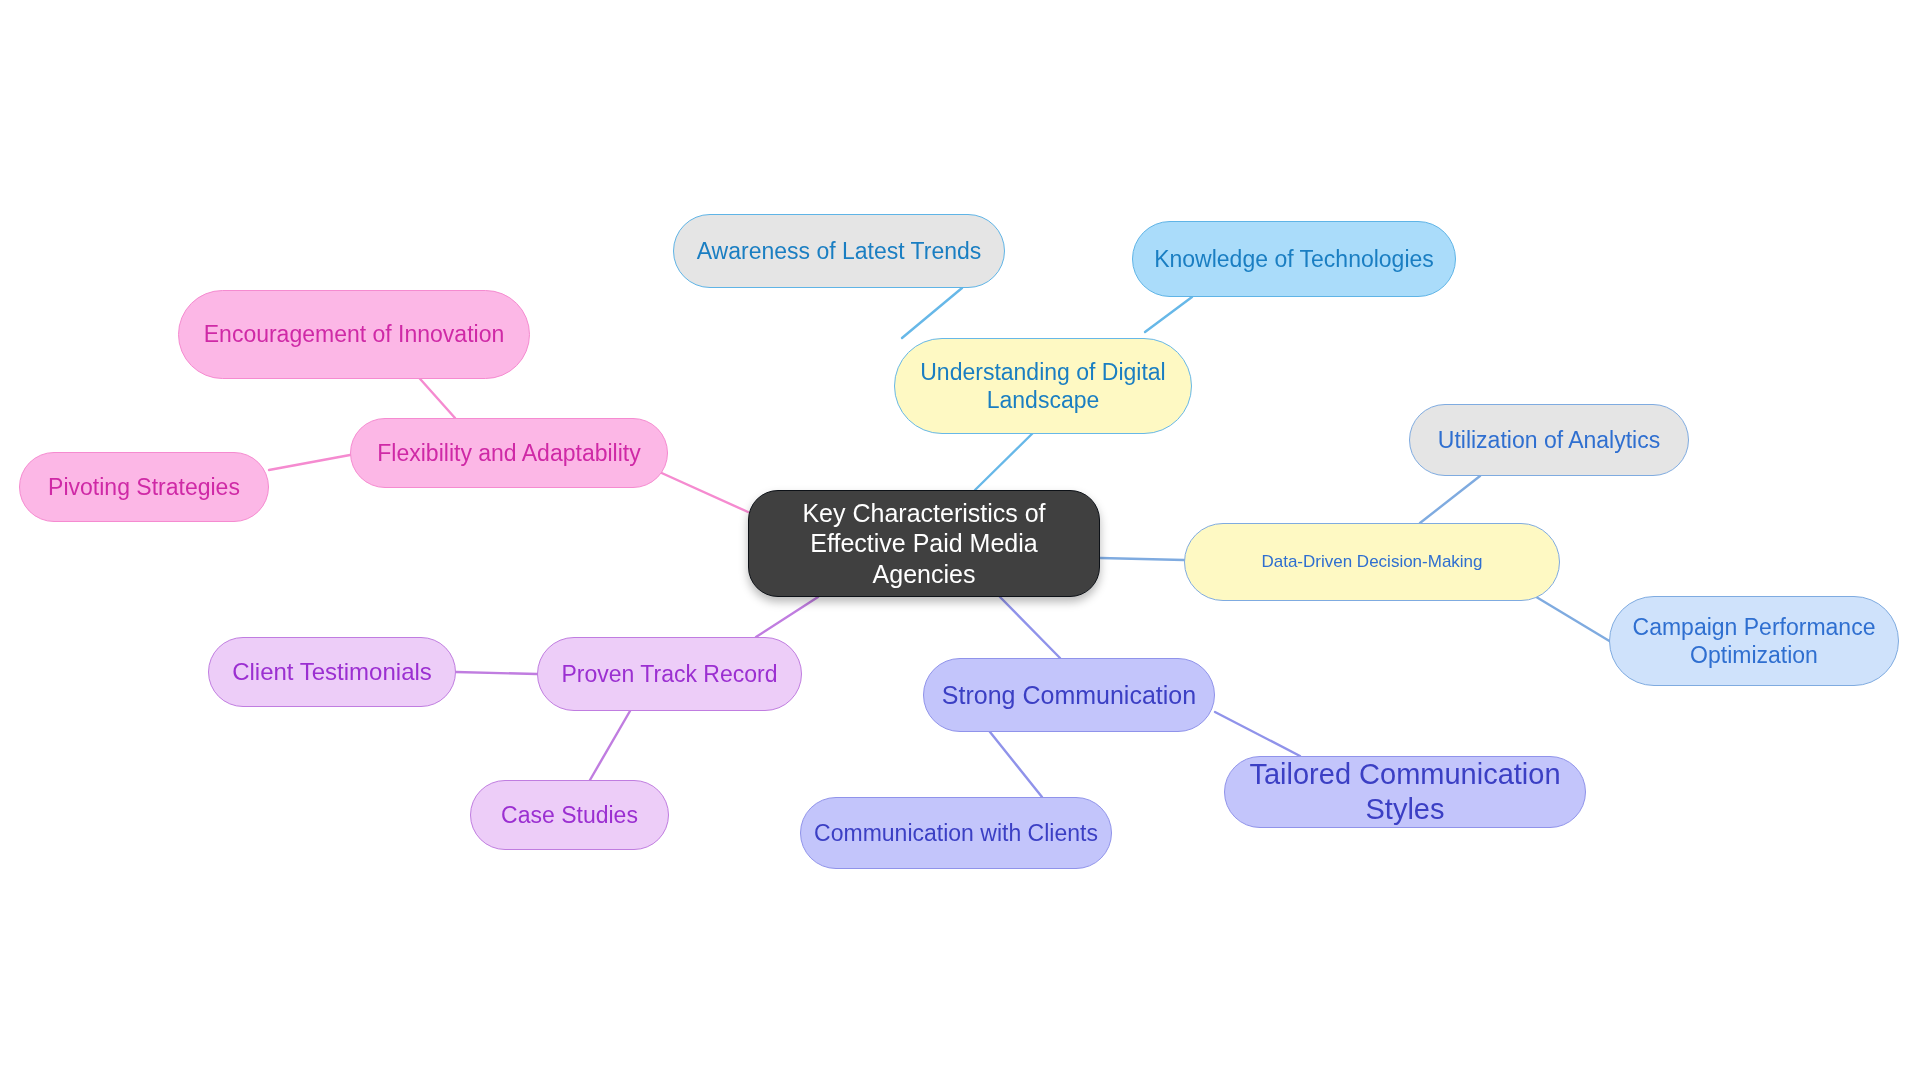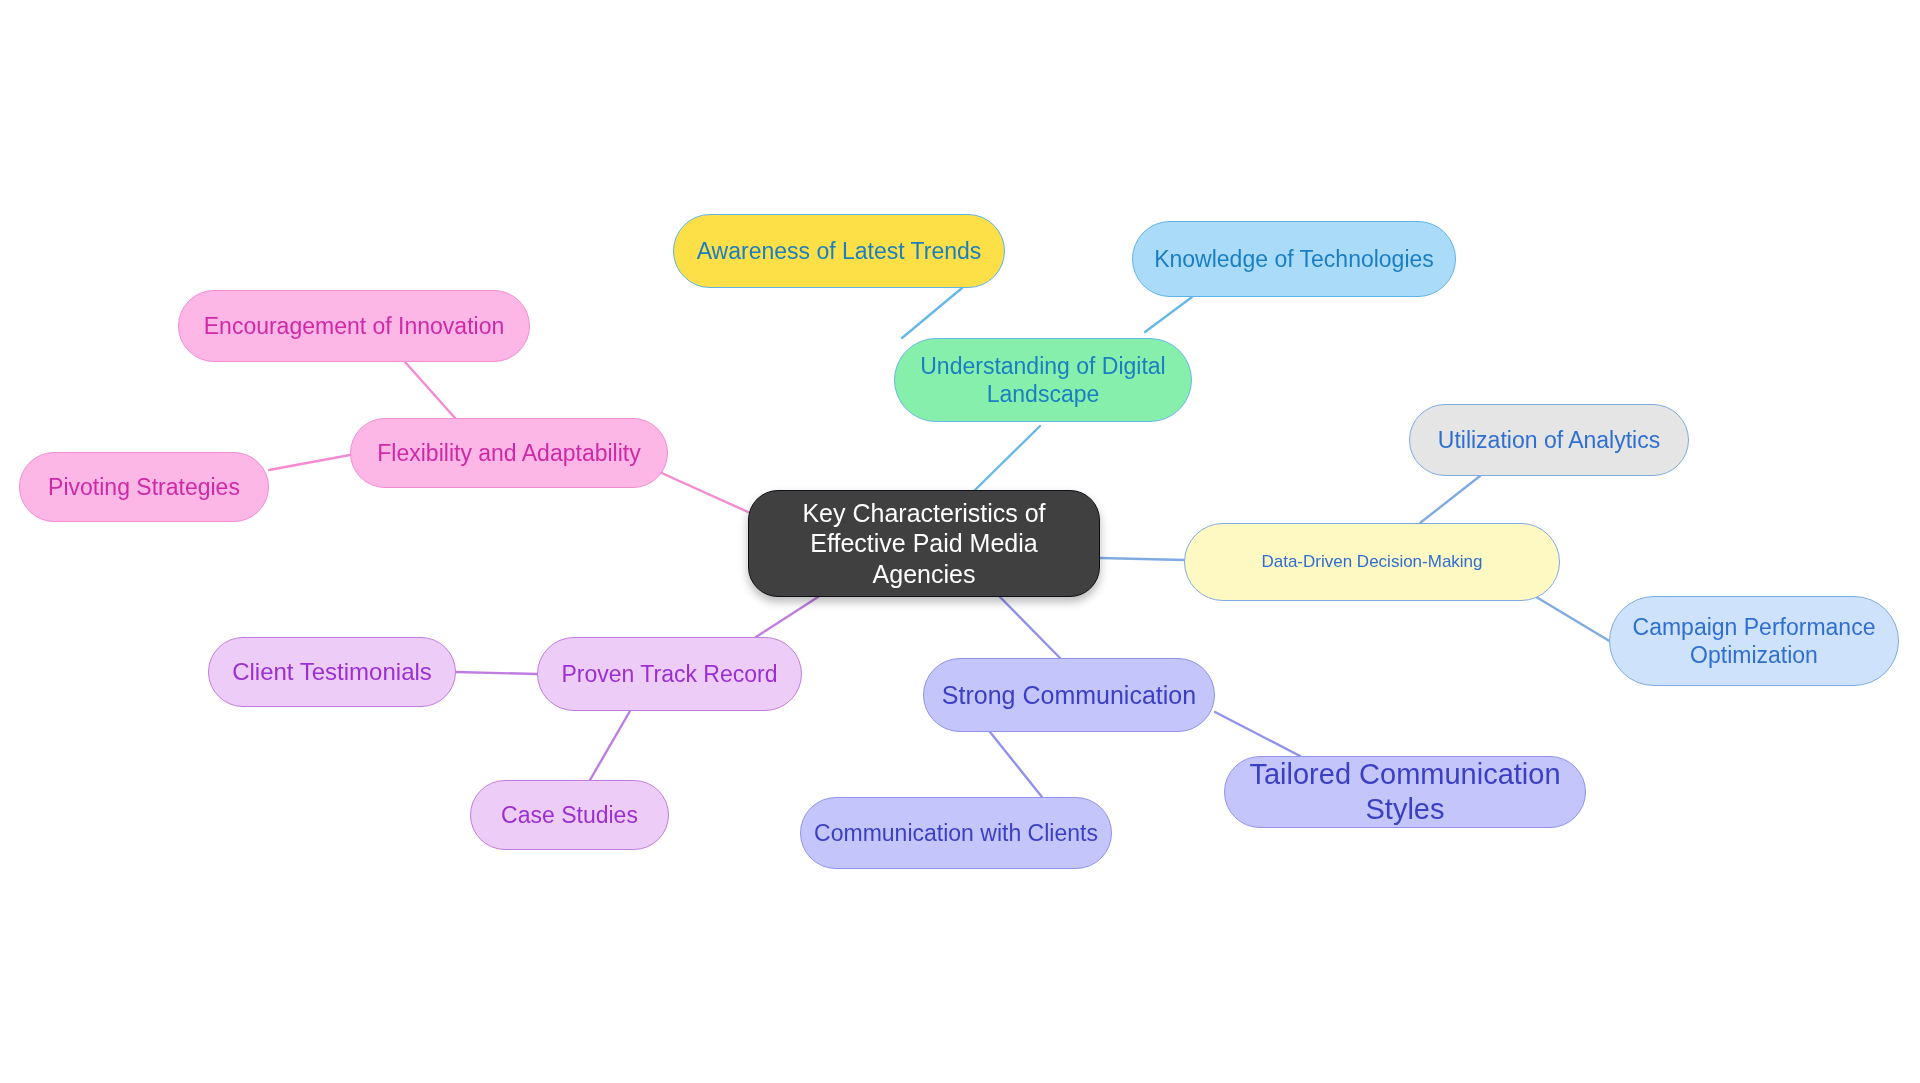--- a/index.html
+++ b/index.html
@@ -69,33 +69,33 @@
       <line x1="990" y1="732" x2="1042" y2="797" stroke="#9093ea" stroke-width="2.4" stroke-linecap="round"></line>
       <line x1="1215" y1="712" x2="1300" y2="756" stroke="#9093ea" stroke-width="2.4" stroke-linecap="round"></line>
       <line x1="818" y1="597" x2="756" y2="637" stroke="#c07de0" stroke-width="2.4" stroke-linecap="round"></line>
       <line x1="537" y1="674" x2="456" y2="672" stroke="#c07de0" stroke-width="2.4" stroke-linecap="round"></line>
       <line x1="630" y1="711" x2="590" y2="780" stroke="#c07de0" stroke-width="2.4" stroke-linecap="round"></line>
       <line x1="748" y1="512" x2="655" y2="470" stroke="#f58bd0" stroke-width="2.4" stroke-linecap="round"></line>
       <line x1="455" y1="418" x2="405" y2="362" stroke="#f58bd0" stroke-width="2.4" stroke-linecap="round"></line>
       <line x1="350" y1="455" x2="269" y2="470" stroke="#f58bd0" stroke-width="2.4" stroke-linecap="round"></line>
     </svg>
   <div id="nodes">
-      <div class="node" style="left: 673px; top: 214px; width: 332px; height: 74px; font-size: 23px; background: #fde047; border-color: rgb(95, 180, 230); color: rgb(26, 126, 194);"><span class="node-label">Awareness of Latest Trends</span></div>
+      <div class="node" style="left: 673px; top: 214px; width: 332px; height: 74px; font-size: 23px; background: #e5e5e5; border-color: rgb(95, 180, 230); color: rgb(26, 126, 194);"><span class="node-label">Awareness of Latest Trends</span></div>
       <div class="node" style="left: 1132px; top: 221px; width: 324px; height: 76px; font-size: 23px; background: rgb(170, 220, 250); border-color: rgb(95, 180, 230); color: rgb(26, 126, 194);"><span class="node-label">Knowledge of Technologies</span></div>
-      <div class="node" style="left: 894px; top: 338px; width: 298px; height: 84px; font-size: 23px; background: #86efac; border-color: rgb(103, 184, 232); color: rgb(26, 126, 194);"><span class="node-label">Understanding of Digital
+      <div class="node" style="left: 894px; top: 338px; width: 298px; height: 96px; font-size: 23px; background: #fef9c3; border-color: rgb(103, 184, 232); color: rgb(26, 126, 194);"><span class="node-label">Understanding of Digital
 Landscape</span></div>
       <div class="node" style="left: 1409px; top: 404px; width: 280px; height: 72px; font-size: 23px; background: #e5e5e5; border-color: rgb(127, 171, 224); color: rgb(47, 111, 208);"><span class="node-label">Utilization of Analytics</span></div>
       <div class="node" style="left: 1609px; top: 596px; width: 290px; height: 90px; font-size: 23px; background: rgb(207, 226, 251); border-color: rgb(127, 171, 224); color: rgb(47, 111, 208);"><span class="node-label">Campaign Performance
 Optimization</span></div>
       <div class="node" style="left: 1184px; top: 523px; width: 376px; height: 78px; font-size: 17px; background: #fef9c3; border-color: rgb(127, 171, 224); color: rgb(47, 111, 208);"><span class="node-label">Data-Driven Decision-Making</span></div>
       <div class="node" style="left: 800px; top: 797px; width: 312px; height: 72px; font-size: 23px; background: rgb(195, 197, 251); border-color: rgb(144, 147, 234); color: rgb(59, 63, 196);"><span class="node-label">Communication with Clients</span></div>
       <div class="node" style="left: 1224px; top: 756px; width: 362px; height: 72px; font-size: 29px; background: rgb(195, 197, 251); border-color: rgb(144, 147, 234); color: rgb(59, 63, 196);"><span class="node-label">Tailored Communication Styles</span></div>
       <div class="node" style="left: 923px; top: 658px; width: 292px; height: 74px; font-size: 25px; background: rgb(195, 197, 251); border-color: rgb(144, 147, 234); color: rgb(59, 63, 196);"><span class="node-label">Strong Communication</span></div>
       <div class="node" style="left: 208px; top: 637px; width: 248px; height: 70px; font-size: 24px; background: rgb(237, 205, 248); border-color: rgb(192, 125, 224); color: rgb(155, 47, 209);"><span class="node-label">Client Testimonials</span></div>
       <div class="node" style="left: 470px; top: 780px; width: 199px; height: 70px; font-size: 23px; background: rgb(237, 205, 248); border-color: rgb(192, 125, 224); color: rgb(155, 47, 209);"><span class="node-label">Case Studies</span></div>
       <div class="node" style="left: 537px; top: 637px; width: 265px; height: 74px; font-size: 23px; background: rgb(237, 205, 248); border-color: rgb(192, 125, 224); color: rgb(155, 47, 209);"><span class="node-label">Proven Track Record</span></div>
-      <div class="node" style="left: 178px; top: 290px; width: 352px; height: 72px; font-size: 23px; background: rgb(252, 183, 230); border-color: rgb(245, 139, 208); color: rgb(207, 41, 166);"><span class="node-label">Encouragement of Innovation</span></div>
+      <div class="node" style="left: 178px; top: 290px; width: 352px; height: 89px; font-size: 23px; background: rgb(252, 183, 230); border-color: rgb(245, 139, 208); color: rgb(207, 41, 166);"><span class="node-label">Encouragement of Innovation</span></div>
       <div class="node" style="left: 19px; top: 452px; width: 250px; height: 70px; font-size: 23px; background: rgb(252, 183, 230); border-color: rgb(245, 139, 208); color: rgb(207, 41, 166);"><span class="node-label">Pivoting Strategies</span></div>
       <div class="node" style="left: 350px; top: 418px; width: 318px; height: 70px; font-size: 23px; background: rgb(252, 183, 230); border-color: rgb(245, 139, 208); color: rgb(207, 41, 166);"><span class="node-label">Flexibility and Adaptability</span></div>
       <div class="node node-root" style="left: 748px; top: 490px; width: 352px; height: 107px; font-size: 25px;"><span class="node-label">Key Characteristics of
 Effective Paid Media Agencies</span></div>
     </div>
 </div>
 
 </body></html>

